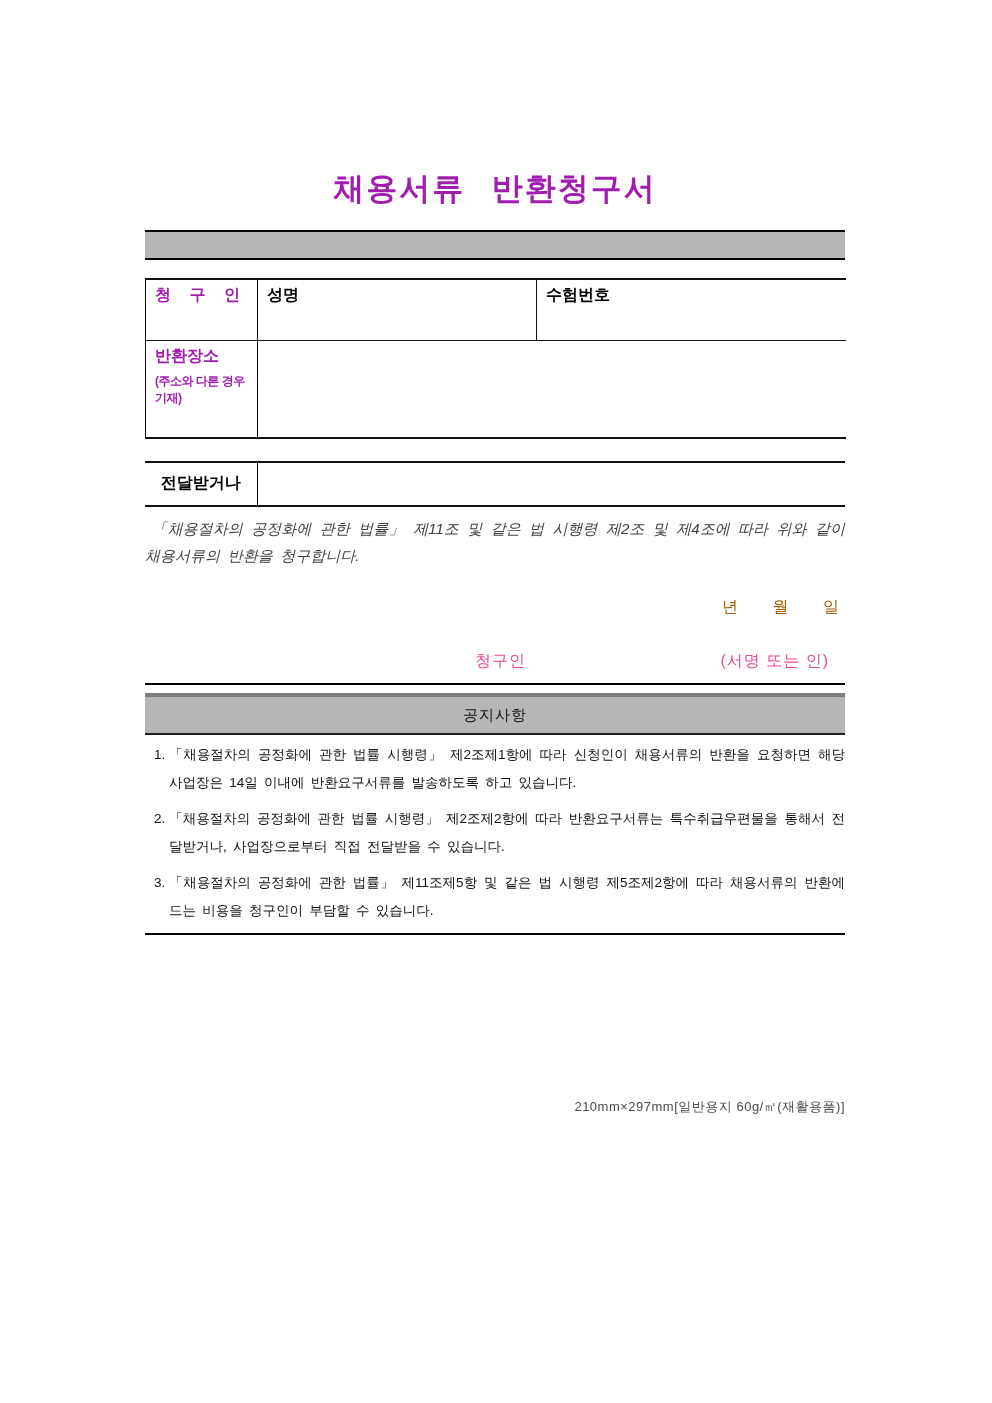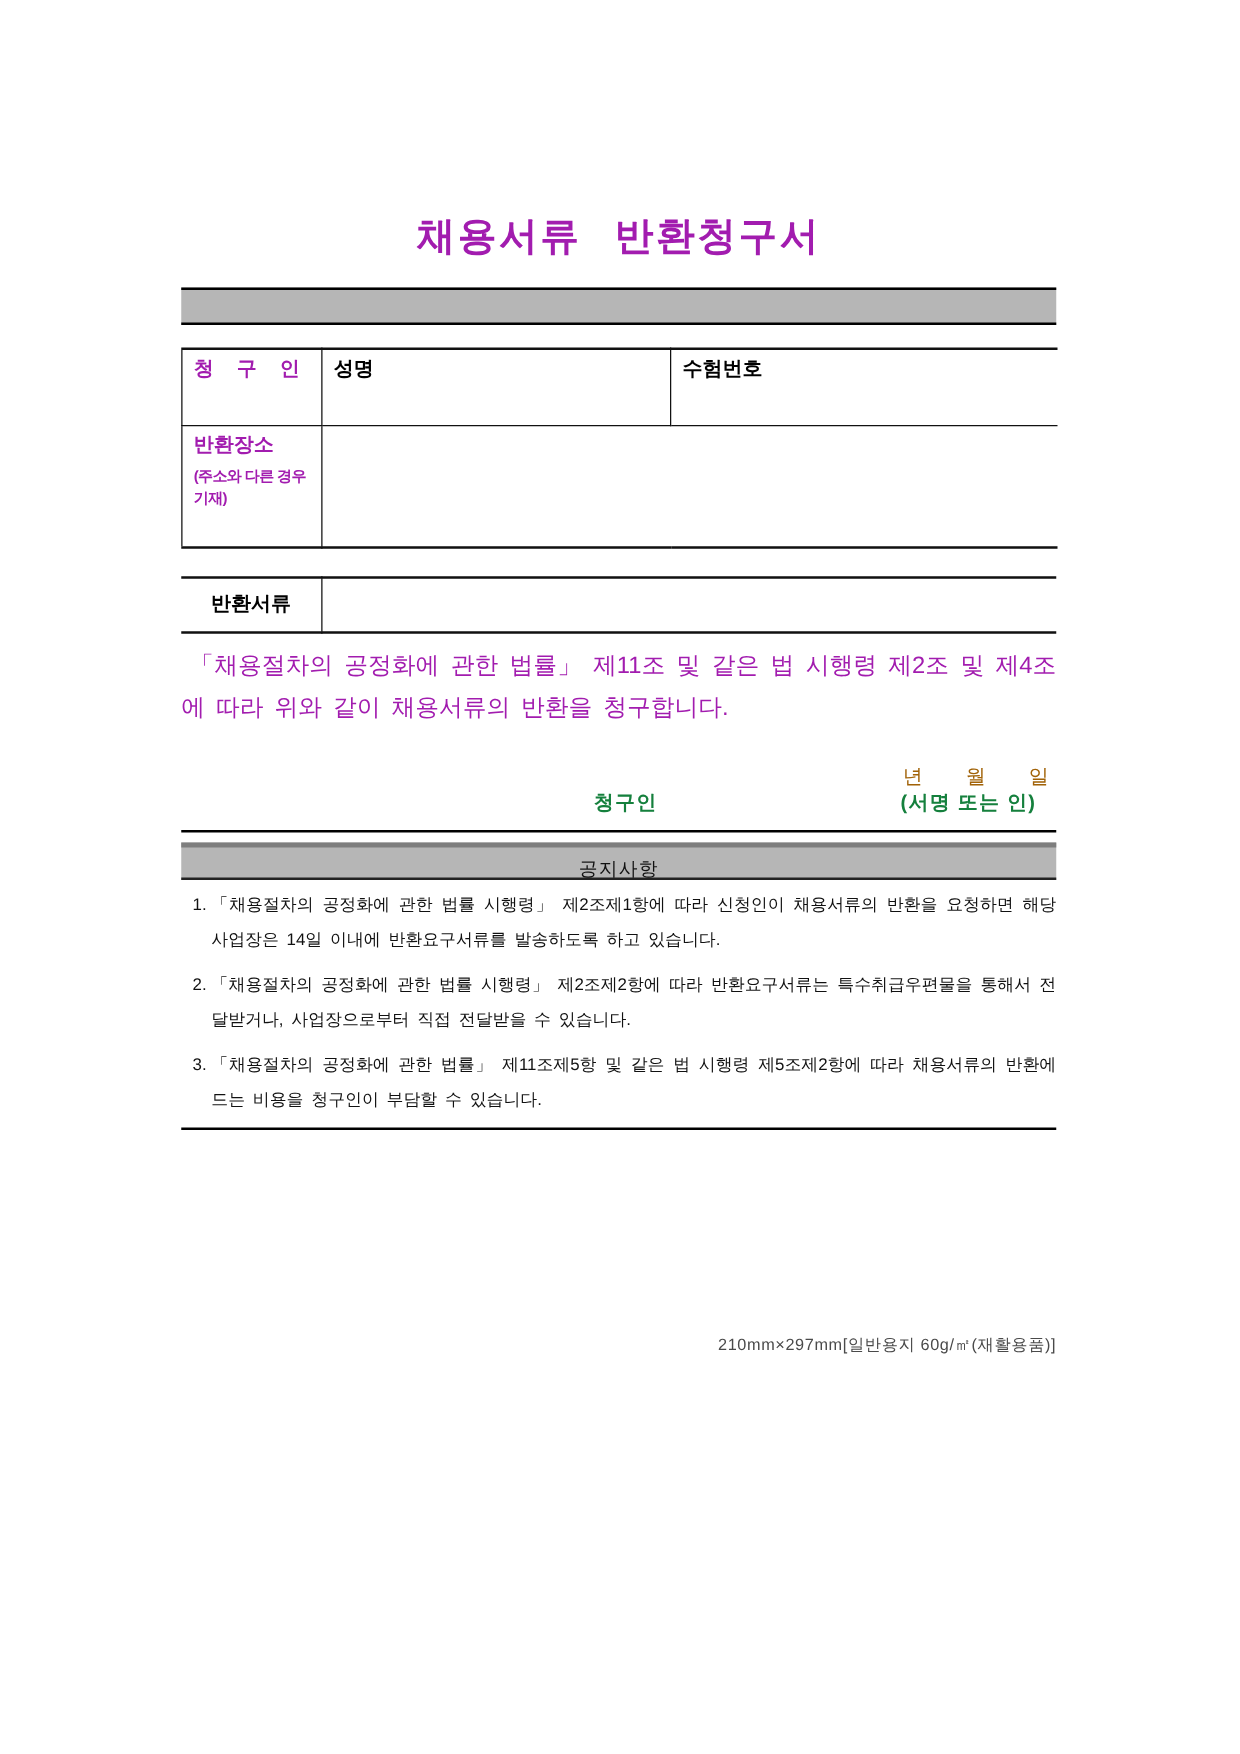--- a/index.html
+++ b/index.html
@@ -67,61 +67,62 @@
   .t2 { margin-top: 22px; border-top: 2px solid #111; border-bottom: 2px solid #111; }
   .t2 th, .t2 td { vertical-align: middle; height: 44px; }
   .t2 th {
     width: 112px; border-right: 1px solid #111;
     font-size: 16px; font-weight: bold; text-align: center; color: #000;
   }
 
   
   .legal {
     margin-top: 9px;
-    font-size: 19px;
+    font-size: 15px;
     line-height: 1.78;
     text-align: justify;
     text-indent: 7px;
     word-spacing: 3.5px;
-    color: #a21caf;
+    color: #404040;
+    font-style: italic;
   }
 
   .dateline {
     margin-top: 28px;
     text-align: right;
     font-size: 16px;
     word-spacing: 30px;
     padding-right: 6px;
     color: #a16207;
   }
 
   .signline {
     position: relative;
+    margin-top: 33px;
     height: 22px;
     font-size: 16px;
-    color: #15803d;
-    font-weight: bold;
+    color: #ec4899;
   }
   .signline .who { position: absolute; left: 330px; top: 0; letter-spacing: 1px; }
   .signline .seal { position: absolute; right: 16px; top: 0; letter-spacing: 1px; }
 
   .recipient {
     margin-top: 18px;
     font-size: 20px;
     letter-spacing: 3px;
     word-spacing: 6px;
     color: #111;
   }
 
   .rule { margin-top: 10px; border-top: 2px solid #000; }
 
   
   .noticebar {
     margin-top: 8px;
-    height: 30px;
+    height: 42px;
     background: #b6b6b6;
     border-top: 4px solid #7e7e7e;
     border-bottom: 2px solid #222;
     text-align: center;
     font-size: 15px;
     line-height: 36px;
     letter-spacing: 1px;
     color: #111;
   }
   .notices { margin-top: 6px; list-style: none; }
@@ -177,21 +178,21 @@
           <span class="note">(주소와 다른 경우 기재)</span>
         </th>
         <td colspan="2"></td>
       </tr>
     </tbody>
       </table>
 
     <table class="t2">
       <tbody>
           <tr>
-        <th>반환서류</th>
+        <th>전달받거나</th>
         <td></td>
       </tr>
     </tbody>
       </table>
 
     <p class="legal">「채용절차의 공정화에 관한 법률」 제11조 및 같은 법 시행령 제2조 및 제4조에 따라 위와 같이 채용서류의 반환을 청구합니다.</p>
 
     <div class="dateline">년 월 일</div>
 
     <div class="signline">

